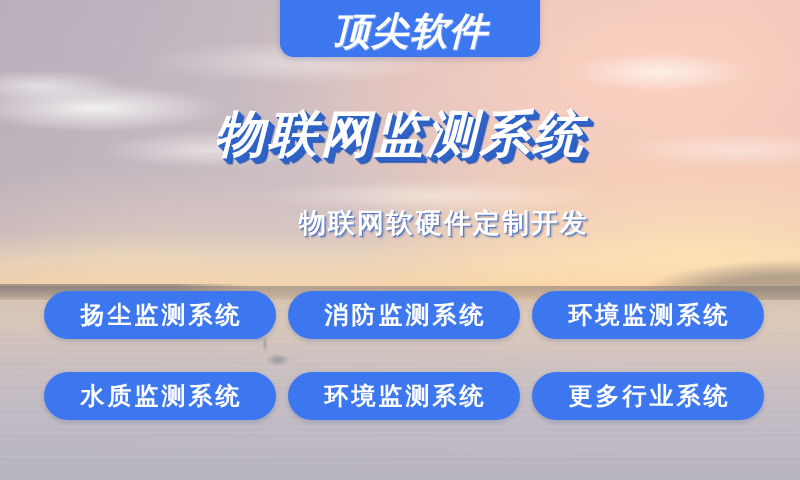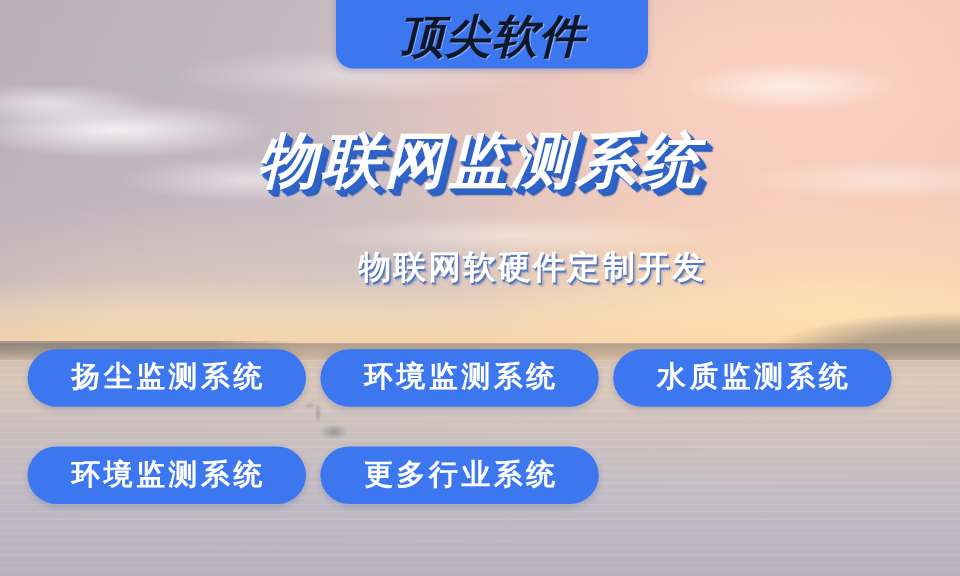--- a/index.html
+++ b/index.html
@@ -181,21 +181,21 @@
     background: #3d77f0;
     border-radius: 14px;
     box-shadow: 0 2px 6px rgba(30,60,140,0.25);
     display: flex;
     align-items: flex-end;
     justify-content: center;
     padding-bottom: 4px;
     box-sizing: border-box;
   }
   .badge-text {
-    color: #0f172a;
+    color: #ffffff;
     font-size: 38px;
     font-weight: bold;
     font-style: italic;
     letter-spacing: 1px;
     line-height: 44px;
     text-shadow: 1px 1px 0 rgba(255,255,255,0.35);
   }
 
   
   .title {
@@ -235,21 +235,21 @@
     white-space: nowrap;
     text-shadow:
       1px 1px 0 rgba(58,104,196,0.75),
       2px 2px 2px rgba(48,88,170,0.45);
     margin-left: 44px;
   }
 
   
   .pill-grid {
     position: absolute;
-    left: 23px;
+    left: 44px;
     top: 291px;
     width: 720px;
     display: grid;
     grid-template-columns: repeat(3, 232px);
     grid-template-rows: 48px 48px;
     column-gap: 12px;
     row-gap: 33px;
   }
   .pill {
     background: #3d77f0;
@@ -298,20 +298,23 @@
     <div class="title">物联网监测系统</div>
 
     <div class="subtitle">物联网软硬件定制开发</div>
 
     <div class="pill-grid">
 
       <div class="pill">
         <span class="pill-text">扬尘监测系统</span>
       </div>
 
+      <div class="pill">
+        <span class="pill-text">消防监测系统</span>
+      </div>
 
       <div class="pill">
         <span class="pill-text">环境监测系统</span>
       </div>
 
       <div class="pill">
         <span class="pill-text">水质监测系统</span>
       </div>
 
       <div class="pill">

